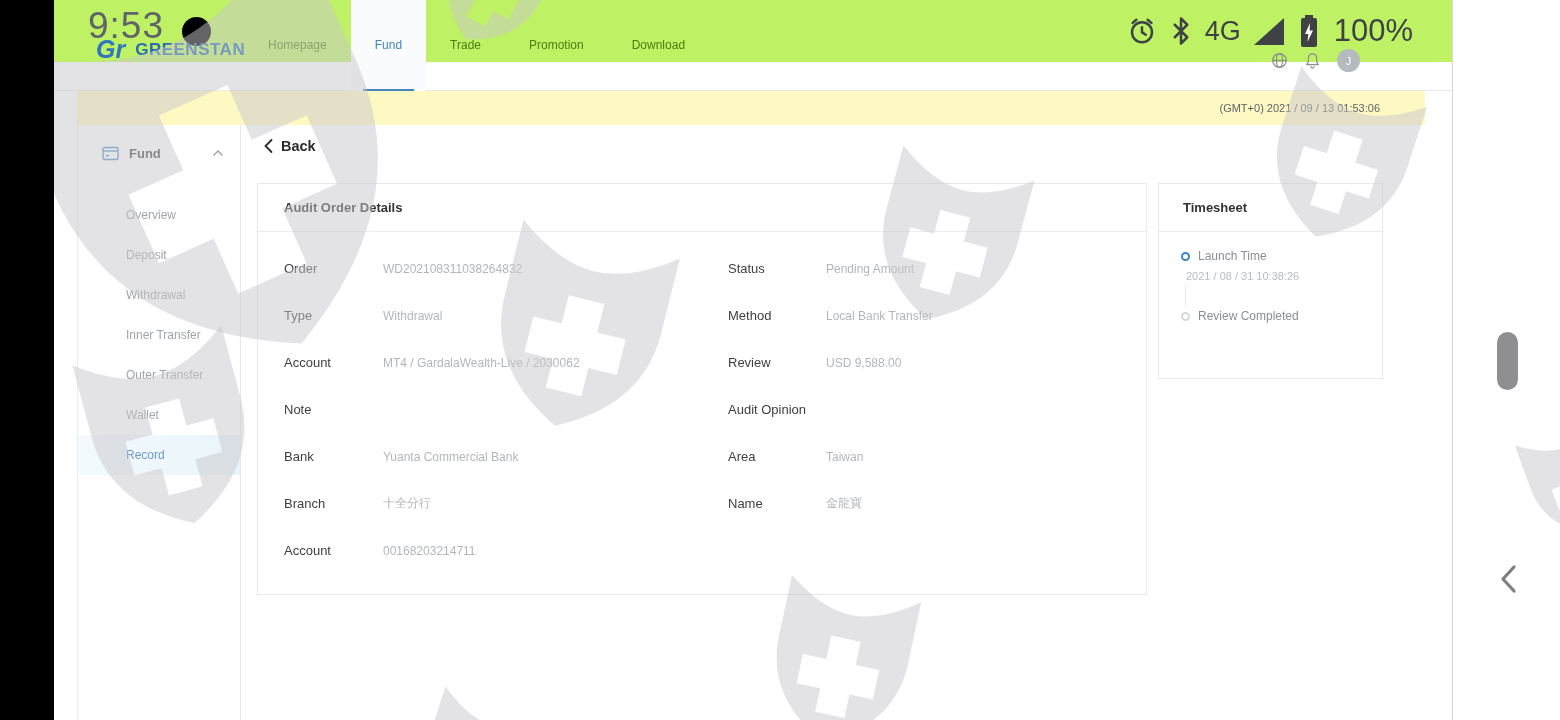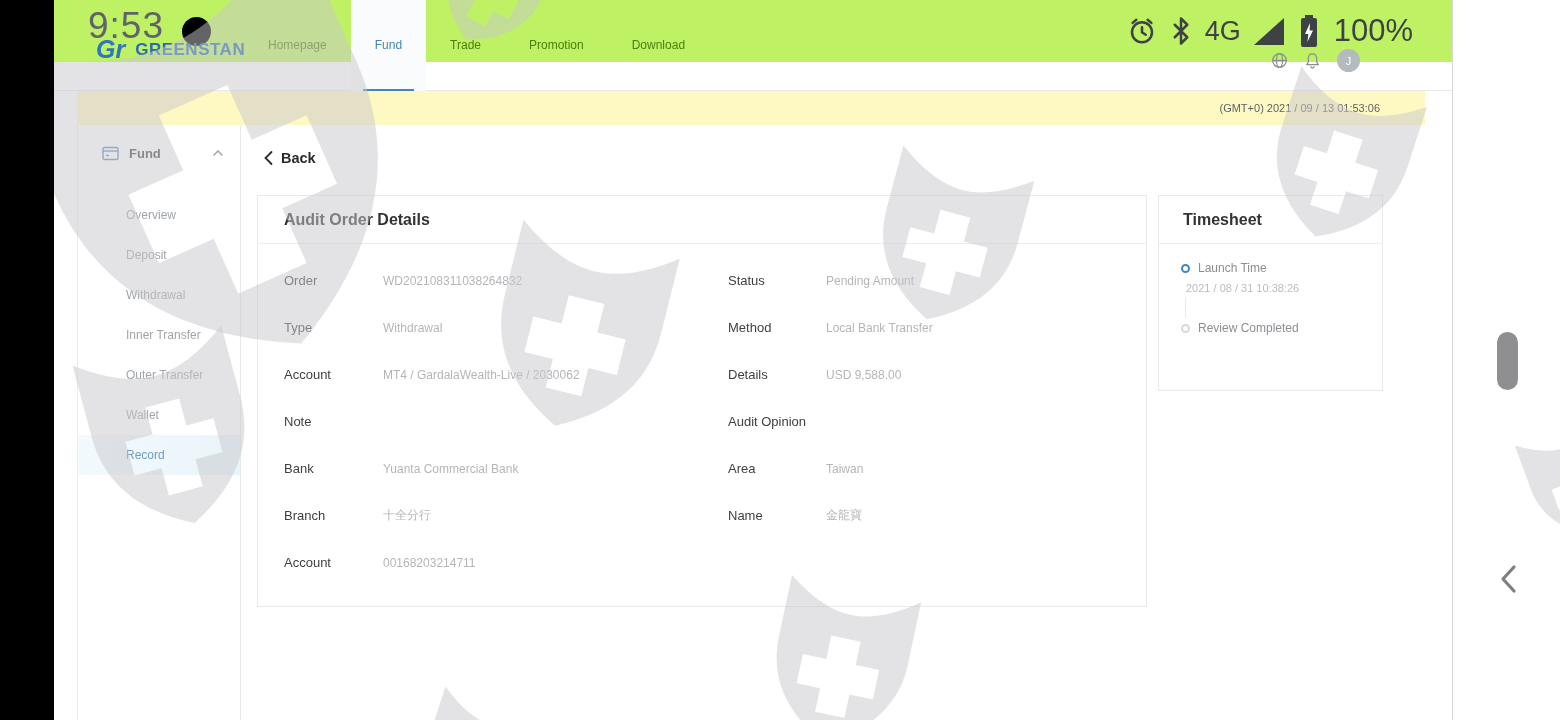--- a/index.html
+++ b/index.html
@@ -48,26 +48,26 @@
 
   
   .sidebar { width:164px; border-left:1px solid #ebedee; border-right:1px solid #e7e9ea; background:#fff; flex:none; }
   .side-head { display:flex; align-items:center; height:56px; padding:0 16px 0 24px; cursor:pointer; }
   .side-head-label { font-size:13px; font-weight:bold; color:#4a4a4a; margin-left:10px; flex:1; }
   .side-item { height:40px; line-height:40px; padding-left:48px; font-size:12px; color:#a0a5aa; cursor:pointer; }
   .side-item.active { background:linear-gradient(90deg,#f3fafd,#e9f4fa); color:#6f9bc8; }
 
   
   .main { flex:1; position:relative; }
-  .back-row { display:flex; align-items:center; gap:7px; margin:20px 0 0 22px; height:26px; cursor:pointer; width:90px; }
+  .back-row { display:flex; align-items:center; gap:7px; margin:8px 0 0 22px; height:26px; cursor:pointer; width:90px; }
   .back-label { font-size:14.5px; font-weight:bold; color:#2b2b2b; }
   .cards { display:flex; gap:11px; margin:24px 0 0 16px; align-items:flex-start; }
 
   .card { background:#fff; border:1px solid #e9e9eb; }
-  .card-head { height:48px; display:flex; align-items:center; border-bottom:1px solid #ededef; font-size:16px; font-weight:bold; color:#333; }
+  .card-head { height:48px; display:flex; align-items:center; border-bottom:1px solid #ededef; font-size:13px; font-weight:bold; color:#333; }
   .details-card { width:890px; height:412px; }
   .details-card .card-head { padding-left:26px; }
   .details-body { padding-top:13px; }
   .drow { display:flex; height:47px; align-items:center; }
   .dcell-l { width:470px; display:flex; padding-left:26px; align-items:center; }
   .dcell-r { flex:1; display:flex; align-items:center; }
   .dlabel { font-size:13px; color:#3f3f3f; }
   .dcell-l .dlabel { width:99px; }
   .dcell-r .dlabel { width:98px; }
   .dvalue { font-size:12px; color:#b3b6b9; }
@@ -233,21 +233,21 @@
                     <span class="dvalue">Local Bank Transfer</span>
                   </div>
               </div>
 
               <div class="drow">
                 <div class="dcell-l">
                     <span class="dlabel">Account</span>
                     <span class="dvalue">MT4 / GardalaWealth-Live / 2030062</span>
                   </div>
                 <div class="dcell-r">
-                    <span class="dlabel">Details</span>
+                    <span class="dlabel">Review</span>
                     <span class="dvalue">USD 9,588.00</span>
                   </div>
               </div>
 
               <div class="drow">
                 <div class="dcell-l">
                     <span class="dlabel">Note</span>
                     <span class="dvalue"></span>
                   </div>
                 <div class="dcell-r">

